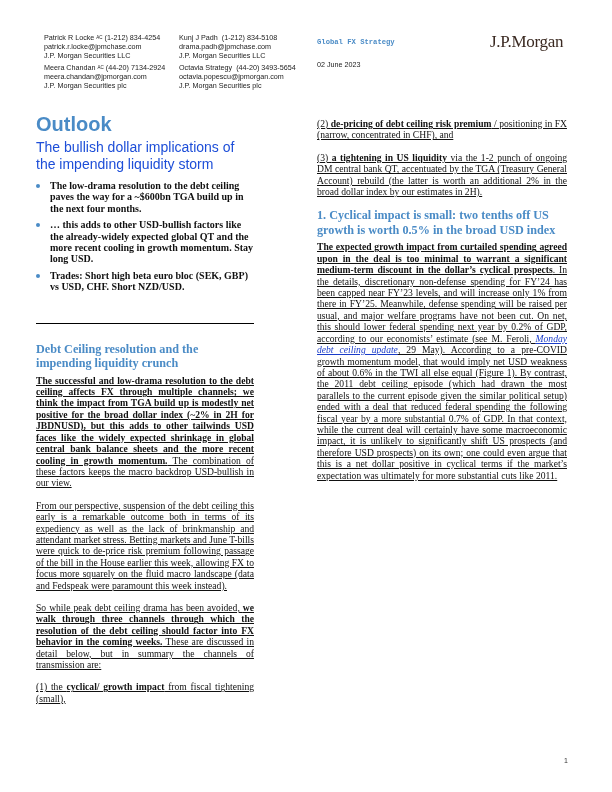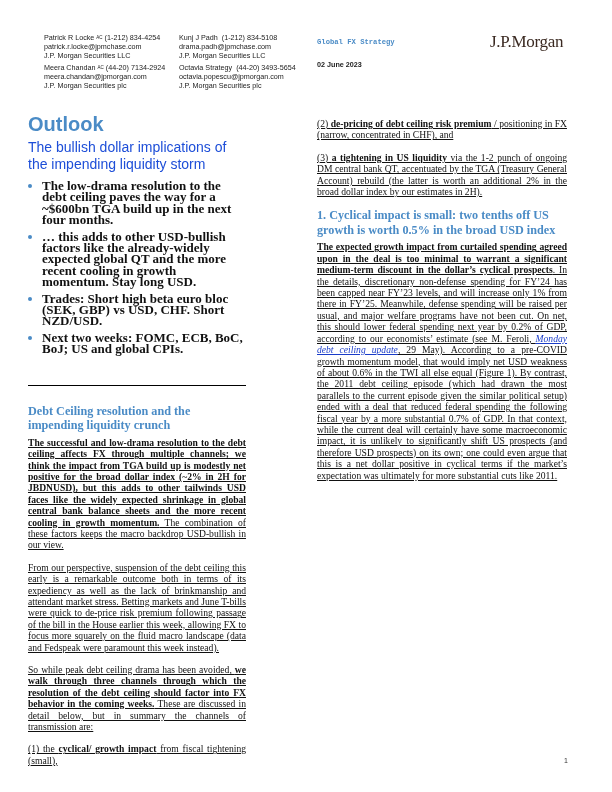--- a/index.html
+++ b/index.html
@@ -6,31 +6,31 @@
   body { width:612px; height:792px; position:relative; overflow:hidden; color:#000; }
 
   .authors { position:absolute; top:33px; left:44px; font-family:"Liberation Sans", sans-serif; font-size:7.2px; line-height:9.2px; color:#222; }
   .author-col { position:absolute; top:0; width:150px; }
   .author-col.c2 { left:135px; }
   .author { margin-bottom:2px; }
   .author sup { font-size:4.5px; vertical-align:top; }
 
   .header-right { position:absolute; top:38px; left:317px; font-family:"Liberation Sans", sans-serif; font-size:7.2px; }
   .strategy { color:#4a8bc6; font-weight:bold;font-family:Liberation Mono, monospace; }
-  .date { margin-top:14px; color:#222;font-weight:bold; }
+  .date { margin-top:14px; color:#222; }
   .logo { position:absolute; top:32px; left:490px; font-family:"Liberation Serif", serif; font-size:17px; color:#3b2a22; letter-spacing:-0.3px; }
 
-  .left { position:absolute; left:28px; top:113px; width:218px; }
+  .left { position:absolute; left:36px; top:113px; width:218px; }
   .right { position:absolute; left:317px; top:118px; width:250px; }
 
   .outlook-title { font-family:"Liberation Sans", sans-serif; font-weight:bold; font-size:20px; color:#4a8bc6; margin:0; line-height:22px; }
   .outlook-sub { font-family:"Liberation Sans", sans-serif; font-size:14px; line-height:16.5px; color:#1d4ed8; margin:4px 0 8px 0; }
 
   ul.bullets { list-style:none; margin:0; padding:0; }
-  ul.bullets li { position:relative; padding-left:14px; font-family:"Liberation Serif", serif; font-weight:bold; font-size:13px; line-height:11.4px; margin-bottom:5px; color:#111; }
+  ul.bullets li { position:relative; padding-left:14px; font-family:"Liberation Serif", serif; font-weight:bold; font-size:10px; line-height:11.4px; margin-bottom:5px; color:#111; }
   ul.bullets li .dot { position:absolute; left:0; top:4px; width:4px; height:4px; border-radius:50%; background:#4a8bc6; }
 
   .rule { border:none; border-top:1.2px solid #000; margin:30px 0 18px 0; }
   .section-title { font-family:Liberation Serif, serif; font-weight:bold; font-size:12.2px; color:#4a8bc6; line-height:14.5px; margin:0 0 4px 0; }
   p.body { font-family:"Liberation Serif", serif; font-size:9.6px; line-height:11.4px; margin:0 0 11px 0; color:#111; text-align:justify;text-decoration:underline; }
   p.body b { font-weight:bold; }
   p.body a { color:#1a3cc9; font-style:italic; text-decoration:underline; }
 
   .page-num { position:absolute; left:564px; top:757px; font-family:"Liberation Sans", sans-serif; font-size:7px; color:#333; }
 </style>
@@ -70,21 +70,20 @@
 </div>
 <div class="logo">J.P.Morgan</div>
 
 <div class="left">
   <h1 class="outlook-title">Outlook</h1>
   <div class="outlook-sub">The bullish dollar implications of the impending liquidity storm</div>
   <ul class="bullets">
     <li><span class="dot"></span><span>The low-drama resolution to the debt ceiling paves the way for a ~$600bn TGA build up in the next four months.</span></li>
     <li><span class="dot"></span><span>… this adds to other USD-bullish factors like the already-widely expected global QT and the more recent cooling in growth momentum. Stay long USD.</span></li>
     <li><span class="dot"></span><span>Trades: Short high beta euro bloc (SEK, GBP) vs USD, CHF. Short NZD/USD.</span></li>
-    <li><span class="dot"></span><span>Next two weeks: FOMC, ECB, BoC, BoJ; US and global CPIs.</span></li>
   </ul>
   <hr class="rule">
   <h2 class="section-title">Debt Ceiling resolution and the impending liquidity crunch</h2>
   <p class="body"><b>The successful and low-drama resolution to the debt ceiling affects FX through multiple channels; we think the impact from TGA build up is modestly net positive for the broad dollar index (~2% in 2H for JBDNUSD), but this adds to other tailwinds USD faces like the widely expected shrinkage in global central bank balance sheets and the more recent cooling in growth momentum.</b><span> The combination of these factors keeps the macro backdrop USD-bullish in our view.</span></p>
   <p class="body">From our perspective, suspension of the debt ceiling this early is a remarkable outcome both in terms of its expediency as well as the lack of brinkmanship and attendant market stress. Betting markets and June T-bills were quick to de-price risk premium following passage of the bill in the House earlier this week, allowing FX to focus more squarely on the fluid macro landscape (data and Fedspeak were paramount this week instead).</p>
   <p class="body"><span>So while peak debt ceiling drama has been avoided, </span><b>we walk through three channels through which the resolution of the debt ceiling should factor into FX behavior in the coming weeks.</b><span> These are discussed in detail below, but in summary the channels of transmission are:</span></p>
   <p class="body"><span>(1) the </span><b>cyclical/ growth impact</b><span> from fiscal tightening (small),</span></p>
 </div>
 
 <div class="right">

